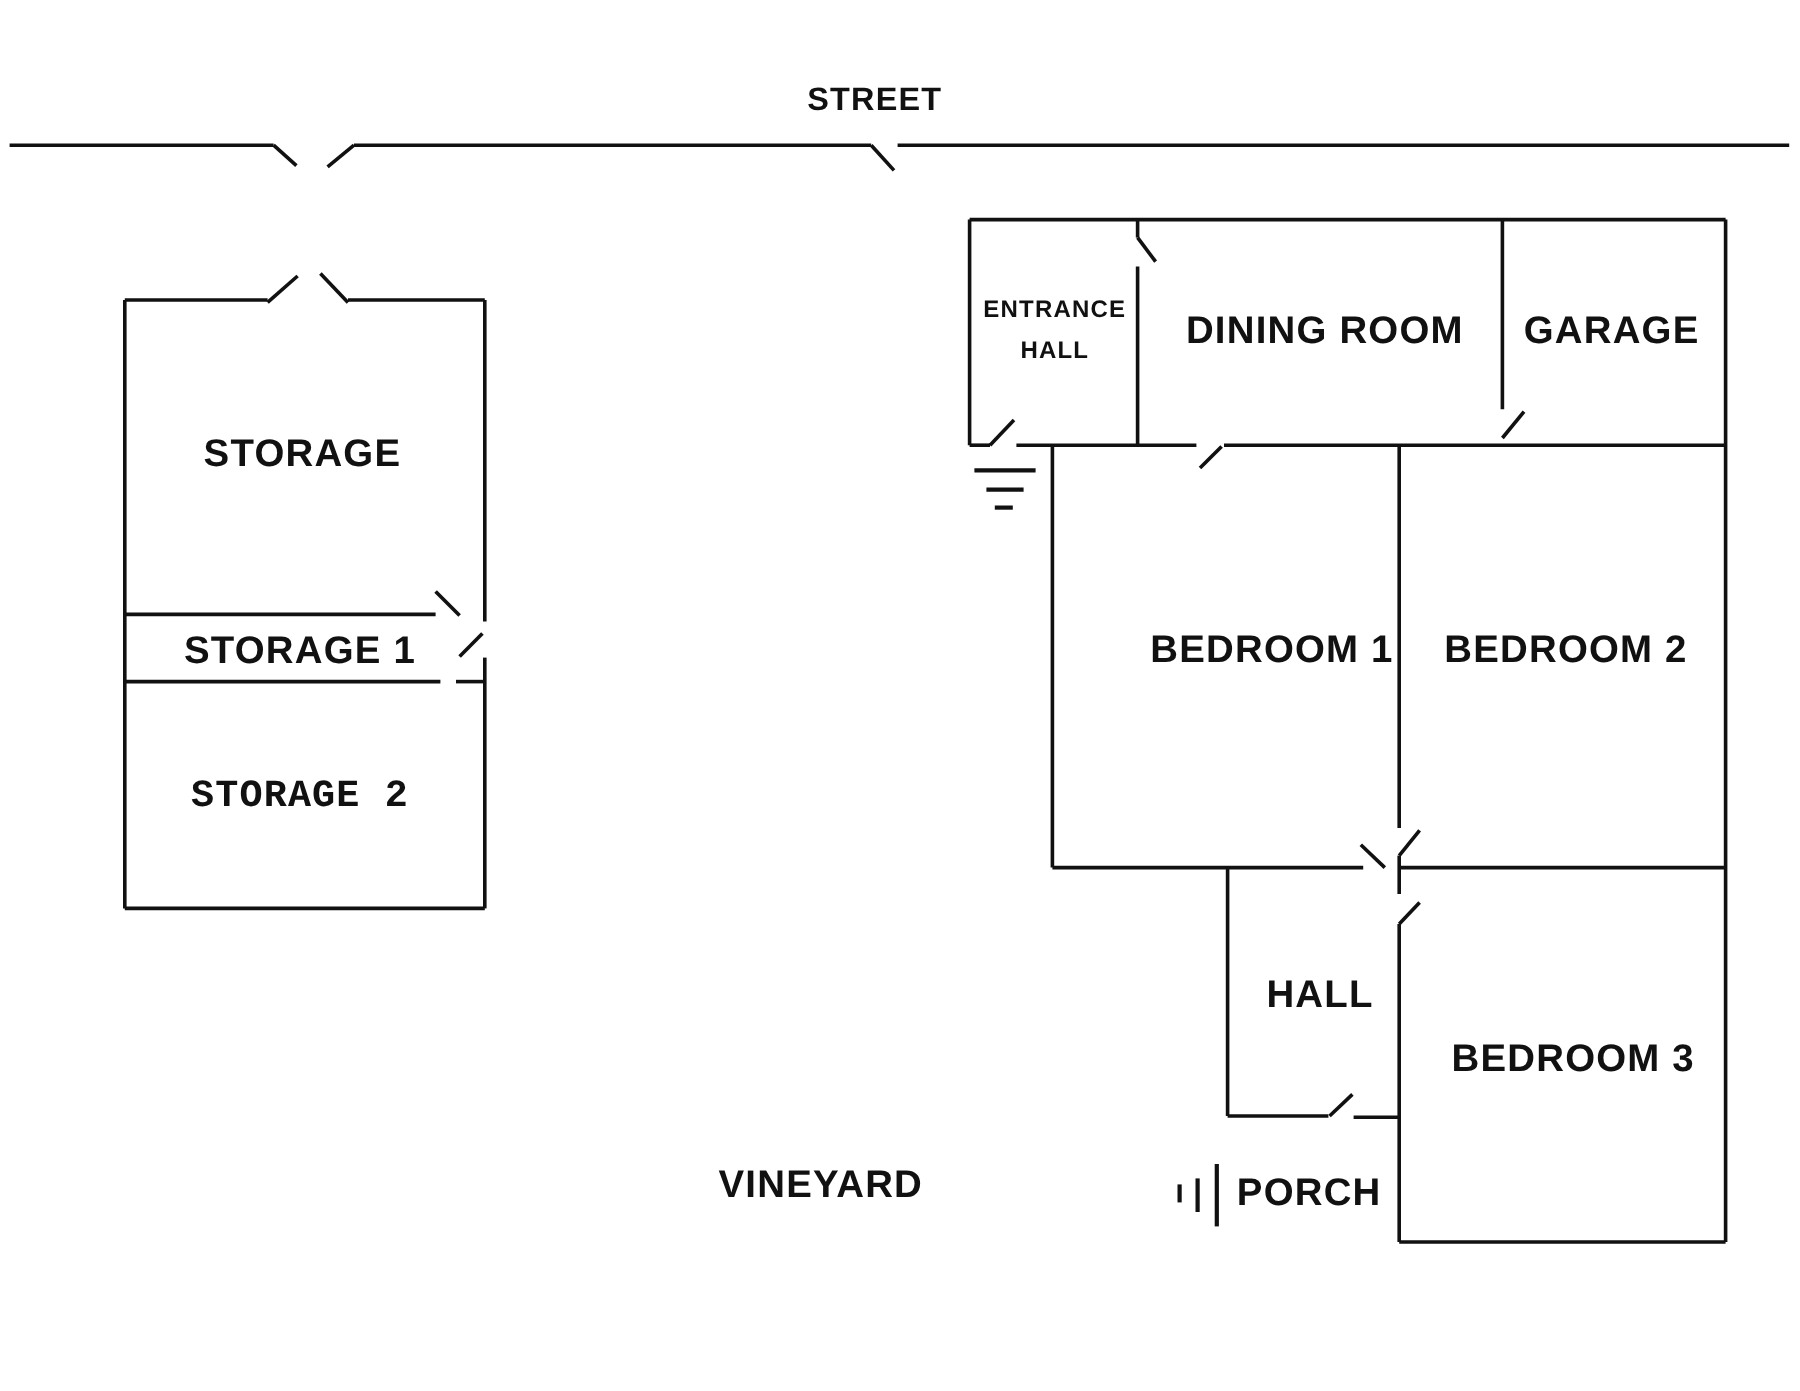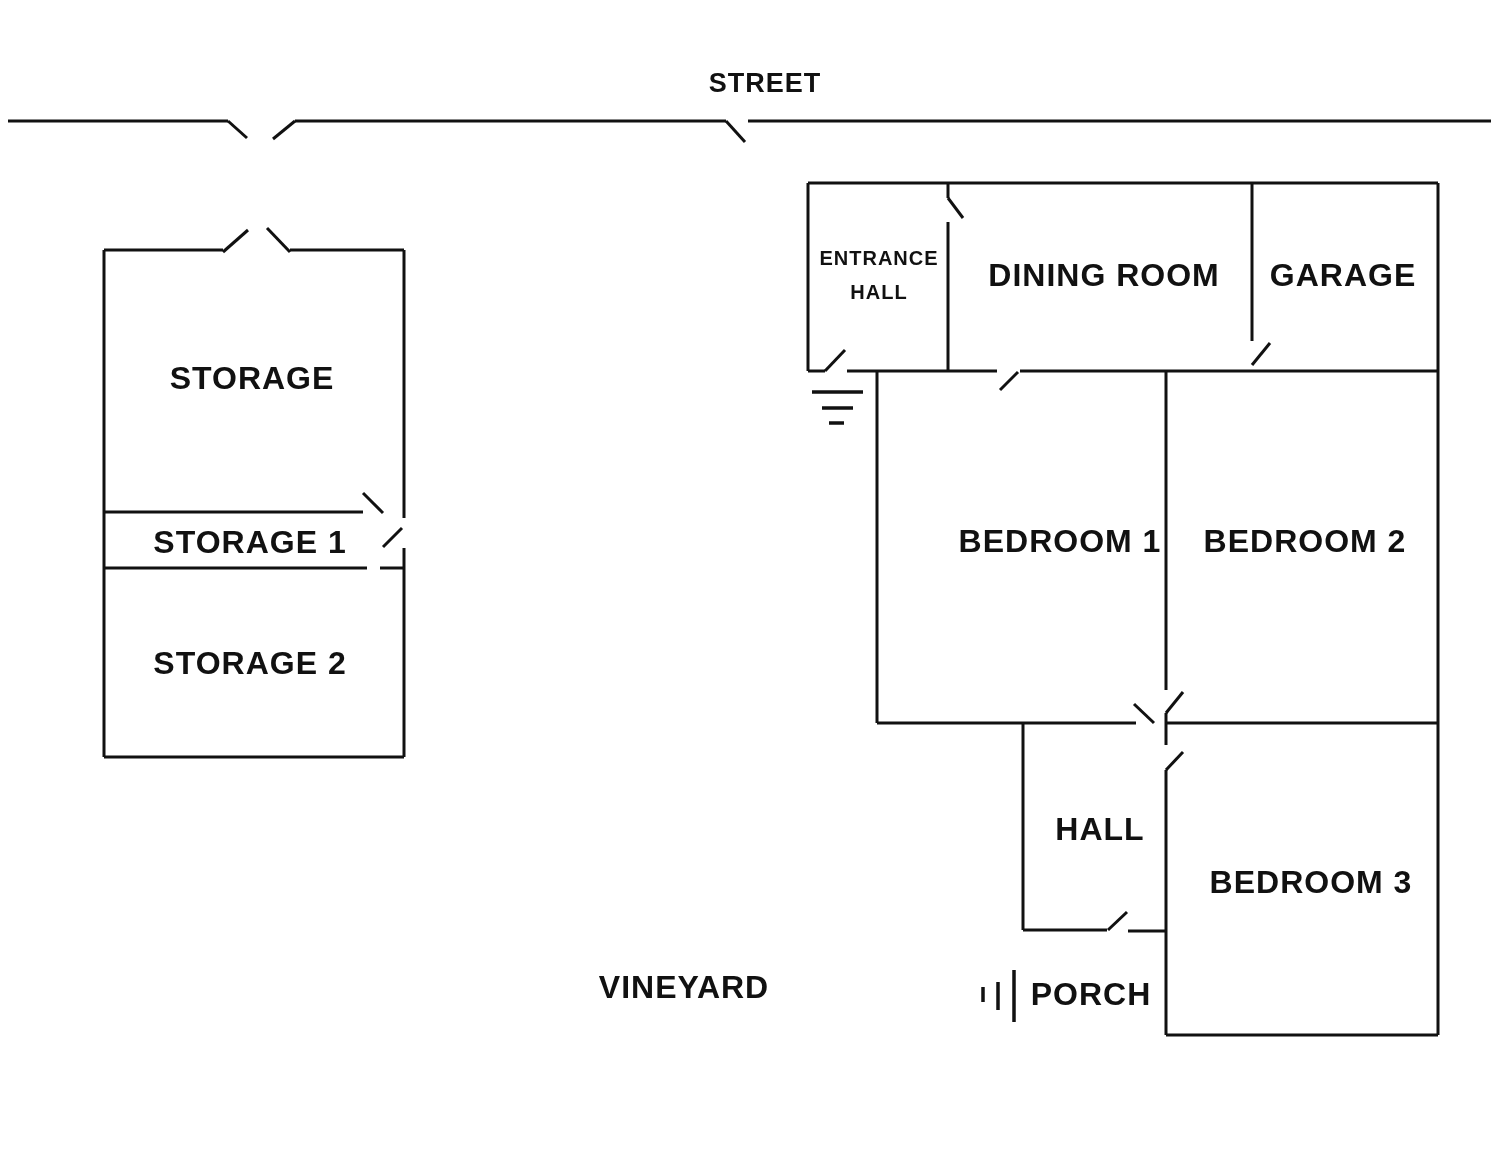--- a/index.html
+++ b/index.html
@@ -115,27 +115,27 @@
       <path d="M829 423 L844 423"></path>
     </g>
 
     <g stroke-width="3.5">
       <path d="M983 987 L983 1002"></path>
       <path d="M998 982 L998 1010"></path>
       <path d="M1014 970 L1014 1022"></path>
     </g>
   </svg>
 
-  <div class="lbl title" style="left:729px; top:83px;margin-left:36px;">STREET</div>
+  <div class="lbl title" style="left:729px; top:83px;">STREET</div>
 
   <div class="lbl" style="left:252px; top:378px;">STORAGE</div>
 
   <div class="lbl" style="left:250px; top:542px;">STORAGE 1</div>
 
-  <div class="lbl" style="left:250px; top:663px;">STORAGE 2</div>
+  <div class="lbl" style="left:250px; top:663px;font-family:Liberation Mono, monospace;">STORAGE 2</div>
 
   <div class="lbl twoline" style="left:879px; top:275px; font-size:20px;">
     <span>ENTRANCE</span><br>
     <span>HALL</span>
   </div>
 
   <div class="lbl" style="left:1104px; top:275px;">DINING ROOM</div>
 
   <div class="lbl" style="left:1343px; top:275px;">GARAGE</div>
 

